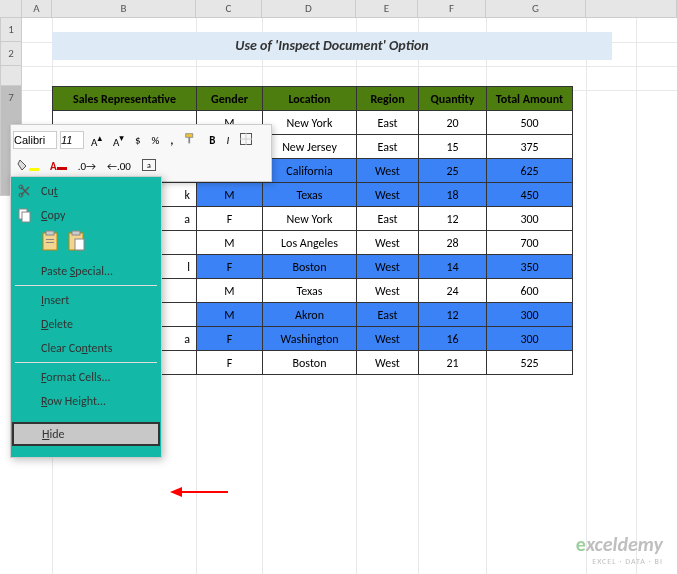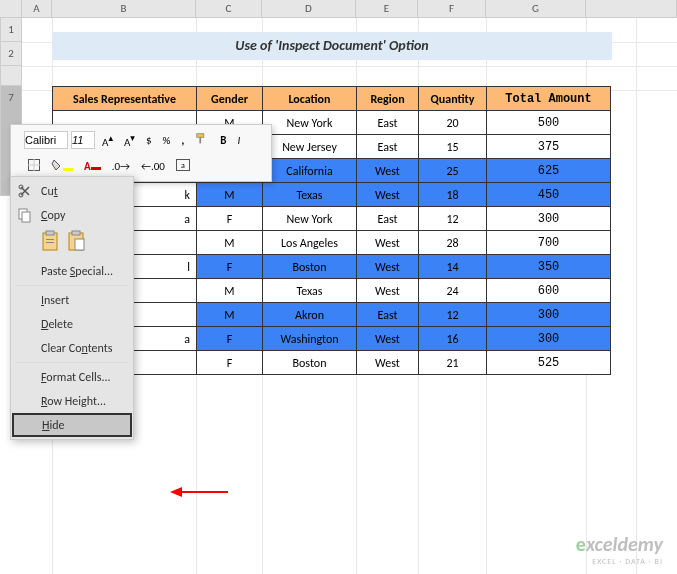--- a/index.html
+++ b/index.html
@@ -10,35 +10,35 @@
 .col-headers { display: flex; background: #e6e6e6; height: 18px; border-bottom: 1px solid #ccc; }
 .col-header { text-align: center; font-size: 11px; color: #555; border-right: 1px solid #ccc; line-height: 18px; }
 .row-headers { position: absolute; left: 0; top: 18px; width: 22px; }
 .row-header { height: 24px; text-align: center; font-size: 11px; color: #555; background: #e6e6e6; border: 1px solid #ccc; border-top: none; line-height: 24px; }
 .row-header.sel { background: #bfbfbf; }
 
 .title-banner { position: absolute; left: 52px; top: 32px; width: 560px; height: 28px; background: #deebf7; font-weight: bold; font-style: italic; font-size: 14px; color: #333; text-align: center; line-height: 28px; }
 
 .data-table { position: absolute; left: 52px; top: 86px; border-collapse: collapse; }
 .data-table th, .data-table td { border: 1px solid #333; text-align: center; height: 24px; font-size: 12px; background: #fff; }
-.data-table th { background: #fdba74; font-weight: bold; }
-.data-table .w-b { width: 144px; } .data-table .w-c { width: 66px; } .data-table .w-d { width: 94px; } .data-table .w-e { width: 62px; } .data-table .w-f { width: 68px; } .data-table .w-g { width: 124px; font-family: Liberation Mono, monospace; }
+.data-table th { background: #4d7c0f; font-weight: bold; }
+.data-table .w-b { width: 144px; } .data-table .w-c { width: 66px; } .data-table .w-d { width: 94px; } .data-table .w-e { width: 62px; } .data-table .w-f { width: 68px; } .data-table .w-g { width: 86px; }
 .data-table tr.sel td { background: #3b82f6; }
 .data-table tr.sel td:first-child { background: #fff; }
 
-.mini-toolbar { position: absolute; left: 10px; top: 124px; width: 262px; height: 58px; background: #f8f8f8; border: 1px solid #ccc; box-shadow: 2px 2px 6px rgba(0,0,0,0.2); padding: 3px 13px; display: flex; flex-wrap: wrap; gap: 3px; align-items: center; font-size: 11px; }
+.mini-toolbar { position: absolute; left: 10px; top: 124px; width: 262px; height: 58px; background: #f8f8f8; border: 1px solid #ccc; box-shadow: 2px 2px 6px rgba(0,0,0,0.2); padding: 3px 2px; display: flex; flex-wrap: wrap; gap: 3px; align-items: center; font-size: 11px; }
 .mini-toolbar .tb-item { padding: 1px 3px; border: 1px solid transparent; }
 .mini-toolbar select, .mini-toolbar input { font-size: 11px; border: 1px solid #ccc; height: 18px; }
 .mini-toolbar .fontbox { width: 44px; }
 .mini-toolbar .sizebox { width: 24px; font-style: italic; }
 .color-swatch { width: 10px; height: 3px; display: inline-block; }
 
-.context-menu { position: absolute; left: 10px; top: 176px; width: 124px; background: #e5e5e5; border: 1px solid #ccc; box-shadow: 2px 2px 8px rgba(0,0,0,0.25); padding: 2px 0; }
+.context-menu { position: absolute; left: 10px; top: 176px; width: 152px; background: #14b8a6; border: 1px solid #ccc; box-shadow: 2px 2px 8px rgba(0,0,0,0.25); padding: 2px 0; }
 .context-menu .item { padding: 5px 8px 5px 30px; font-size: 12px; color: #333; position: relative; cursor: default; }
-.context-menu .item.highlight { background: #c8c8c8; border: 2px solid #333; margin: 0 1px; padding: 3px 22px 3px 28px; }
+.context-menu .item.highlight { background: #c8c8c8; border: 2px solid #333; margin: 9px 1px; padding: 3px 22px 3px 28px; }
 .context-menu .sep { height: 1px; background: #ddd; margin: 2px 4px; }
 .context-menu .icon { position: absolute; left: 6px; top: 4px; width: 16px; height: 16px; }
 .paste-icons { display: flex; gap: 6px; padding: 3px 0 4px 30px; }
 .paste-icons svg { width: 20px; height: 22px; }
 .u { text-decoration: underline; }
 
 .arrow { position: absolute; left: 170px; top: 484px; }
 
 .watermark { position: absolute; right: 14px; bottom: 8px; text-align: right; }
 .watermark .brand { font-size: 20px; font-weight: bold; color: #bfbfbf; font-style: italic; }

